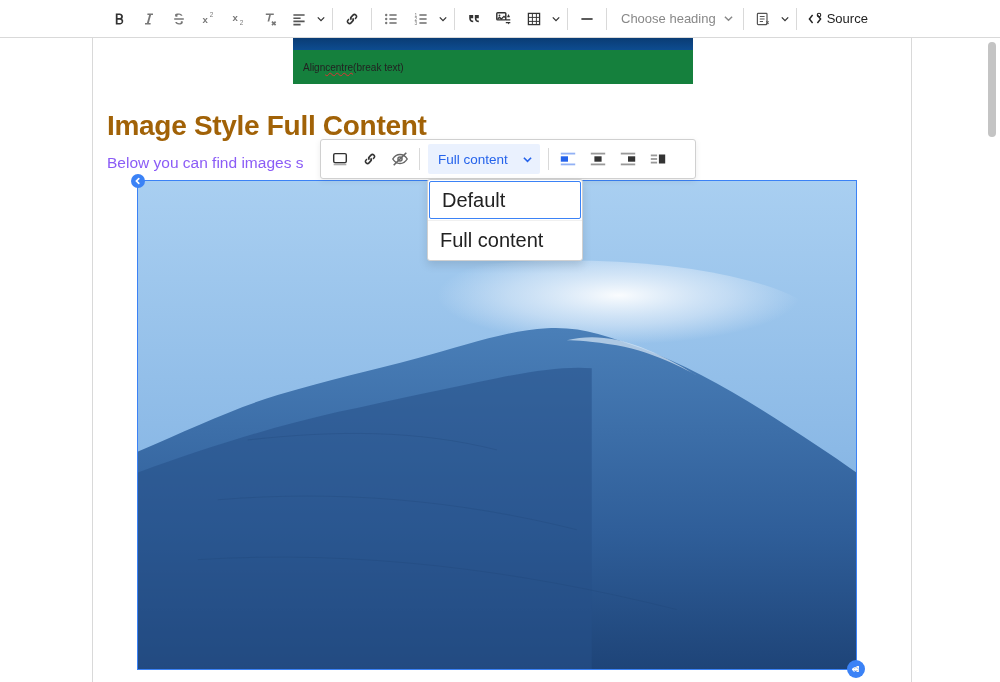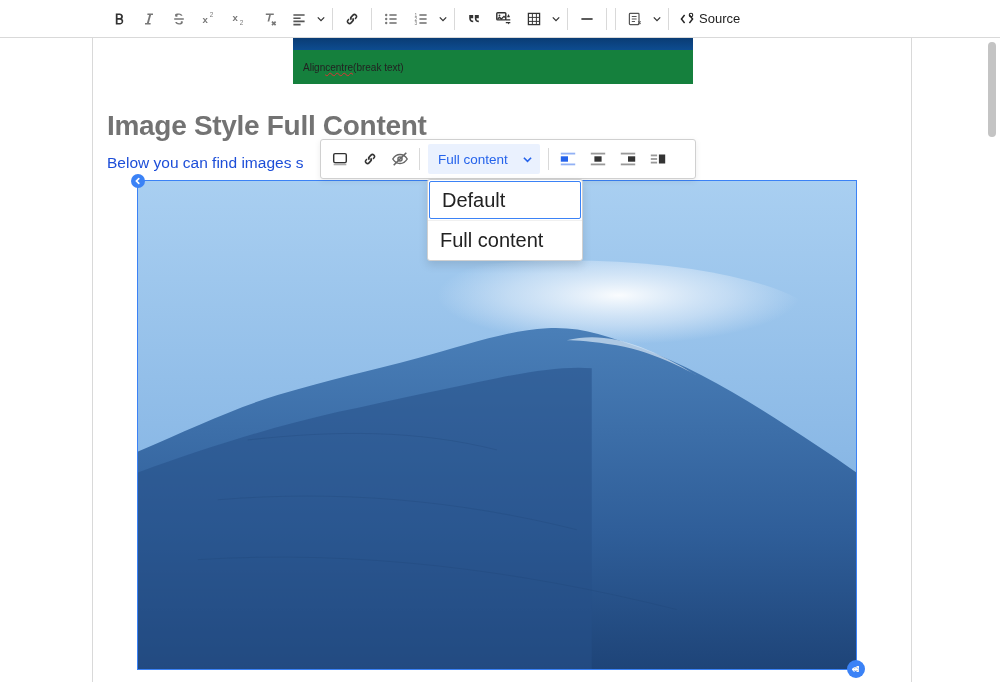--- a/index.html
+++ b/index.html
@@ -127,28 +127,28 @@
     text-decoration: underline wavy #e03131;
     text-decoration-skip-ink: none;
   }
   .h2 {
     position:absolute;
     top:72px;
     left:14px;
     font-size:28px;
     font-weight:800;
     letter-spacing:-0.3px;
-    color:#737373;
+    color:#a16207;
   }
   .para {
     position:absolute;
     top:116px;
     left:14px;
     font-size:15.5px;
-    color:#1d4ed8;
+    color:#8b5cf6;
   }
   
   .sel-image-wrap {
     position:absolute;
     top:142px;
     left:44px;
     width:720px;
     height:490px;
     border:1px solid #3b82f6;
   }
@@ -351,20 +351,28 @@
         <path d="M1 3l4 4 4-4" stroke="currentColor" stroke-width="1.6" fill="none"></path>
       </svg>
   </div>
   <div class="tb-sep"></div>
   <div class="tb-btn">
     <svg width="16" height="16" viewBox="0 0 20 20">
         <rect x="3" y="9" width="14" height="2" fill="currentColor"></rect>
       </svg>
   </div>
   <div class="tb-sep"></div>
+  <div class="heading-dd">
+    <span>Choose heading</span>
+    <span class="chev">
+      <svg width="9" height="9" viewBox="0 0 10 10">
+          <path d="M1 3l4 4 4-4" stroke="currentColor" stroke-width="1.6" fill="none"></path>
+        </svg>
+    </span>
+  </div>
   <div class="tb-sep"></div>
   <div class="tb-btn" style="color:#555">
     <svg width="16" height="16" viewBox="0 0 20 20">
         <rect x="3" y="3" width="12" height="14" rx="1" fill="none" stroke="currentColor" stroke-width="1.5"></rect>
         <path d="M6 7h6M6 10h6M6 13h4" stroke="currentColor" stroke-width="1.3"></path>
         <path d="M14 13l3 3M17 13l-3 3" stroke="currentColor" stroke-width="1.3"></path>
       </svg>
   </div>
   <div class="tb-chev">
     <svg width="8" height="8" viewBox="0 0 10 10">

